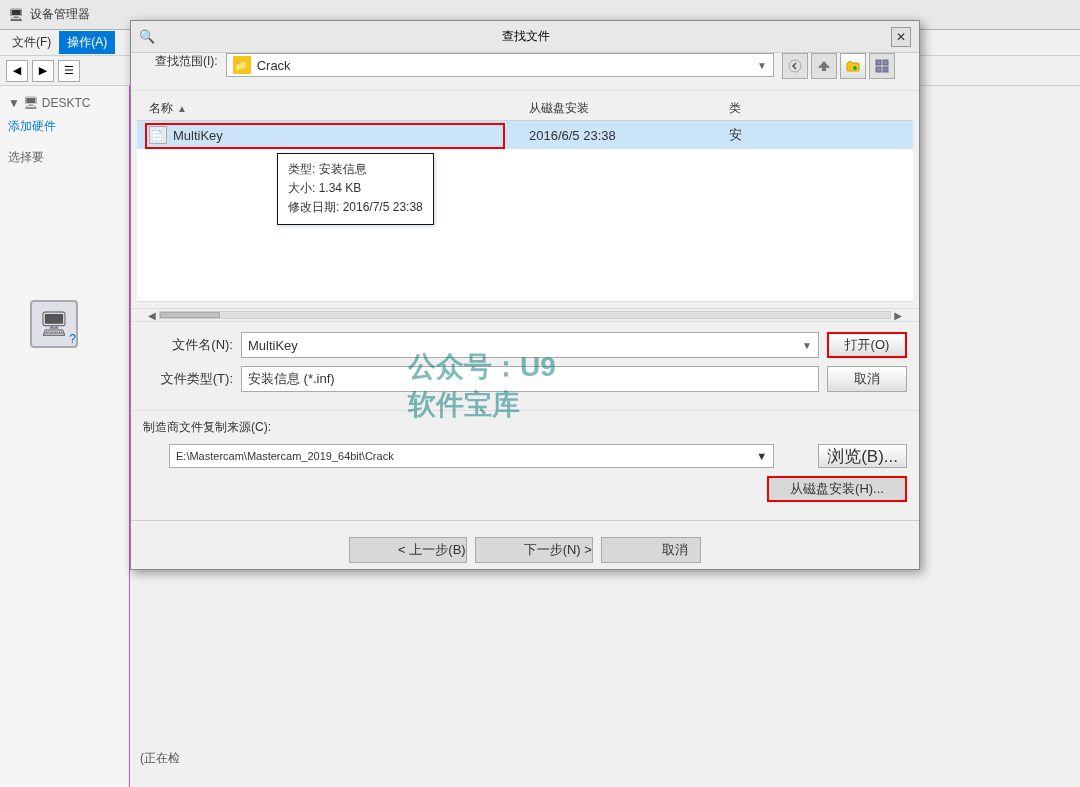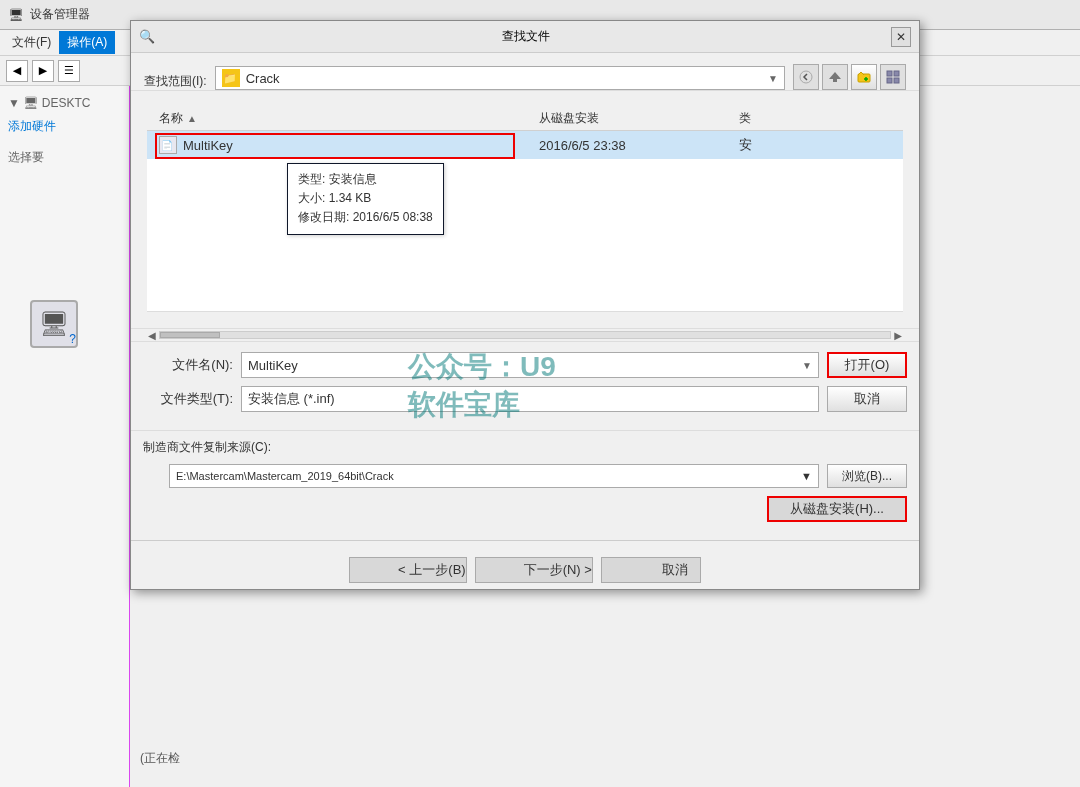--- a/index.html
+++ b/index.html
@@ -137,22 +137,22 @@
       font-size: 12px;
       cursor: pointer;
       color: #333;
     }
 
     
     .dialog-toolbar {
       height: 38px;
       background: #f0f0f0;
       display: flex;
-      align-items: flex-end;
-      padding: 0 13px;
+      align-items: flex-start;
+      padding: 0 24px;
       gap: 8px;
       border-bottom: 1px solid #ddd;
     }
     .toolbar-label {
       font-size: 12px;
       color: #333;
       white-space: nowrap;
     }
     .folder-combo {
       display: flex;
@@ -194,21 +194,21 @@
       cursor: pointer;
       color: #333;
     }
     .nav-btn.special {
       background: linear-gradient(to bottom, #fff, #e0e0e0);
     }
 
     
     .file-list-area {
       background: #fff;
-      margin: 16px;
+      margin: 6px;
       border-bottom: 1px solid #ddd;
     }
     .file-list-header {
       height: 24px;
       background: #f0f0f0;
       border-bottom: 1px solid #d0d0d0;
       display: flex;
       align-items: center;
       padding: 0 12px;
     }
@@ -433,27 +433,28 @@
       display: flex;
       align-items: center;
       justify-content: space-between;
       margin-left: 26px;
     }
     .browse-btn {
       height: 24px;
       min-width: 80px;
       border: 1px solid #aaa;
       background: linear-gradient(to bottom, #fff, #e0e0e0);
-      font-size: 12px;
+      font-size: 17px;
       color: #333;
       cursor: pointer;
       display: flex;
       align-items: center;
       justify-content: center;
       padding: 0 8px;
+      margin-left: 36px;
     }
     .install-disk-btn-row {
       display: flex;
       justify-content: flex-end;
       margin-bottom: 4px;
     }
     .install-disk-btn {
       height: 26px;
       min-width: 140px;
       border: 2px solid #e00;
@@ -618,21 +619,21 @@
         </div>
         <div class="file-row-date">2016/6/5 23:38</div>
         <div class="file-row-type">安</div>
       </div>
 
       <div class="red-border"></div>
 
       <div class="tooltip-box">
         <div>类型: 安装信息</div>
         <div>大小: 1.34 KB</div>
-        <div>修改日期: 2016/6/5 08:38</div>
+        <div>修改日期: 2016/7/5 23:38</div>
       </div>
     </div>
   </div>
 
   <div class="scrollbar-area">
     <span class="scroll-arrow">◀</span>
     <div class="scrollbar-track">
       <div class="scrollbar-thumb"></div>
     </div>
     <span class="scroll-arrow">▶</span>

